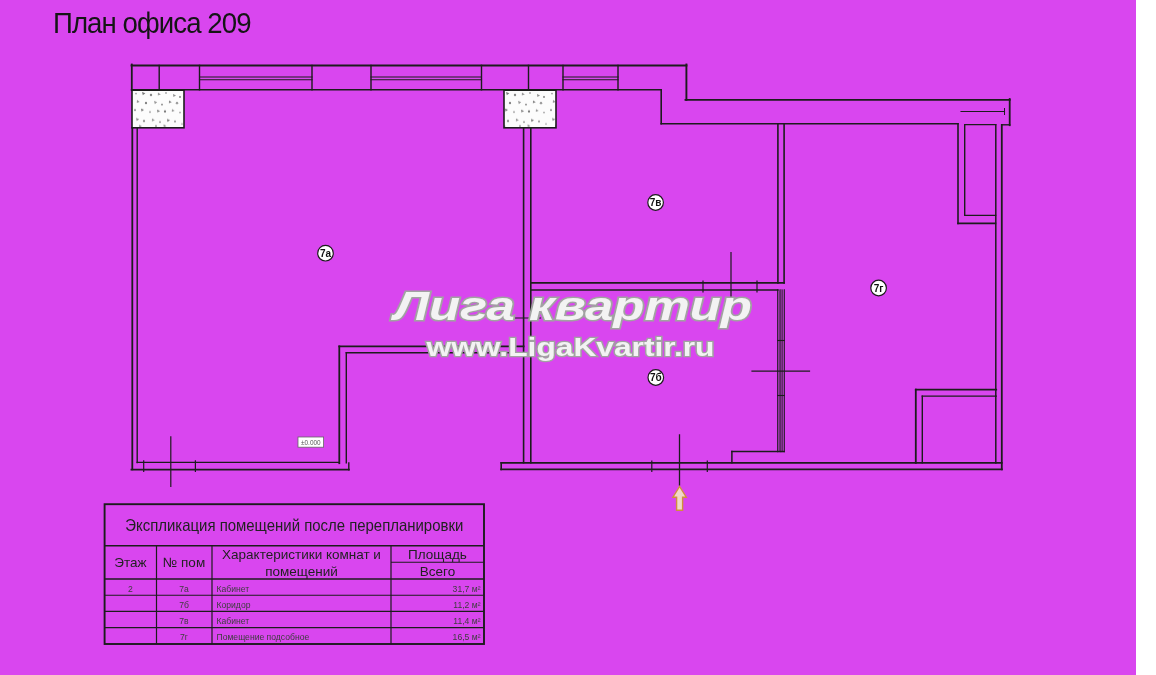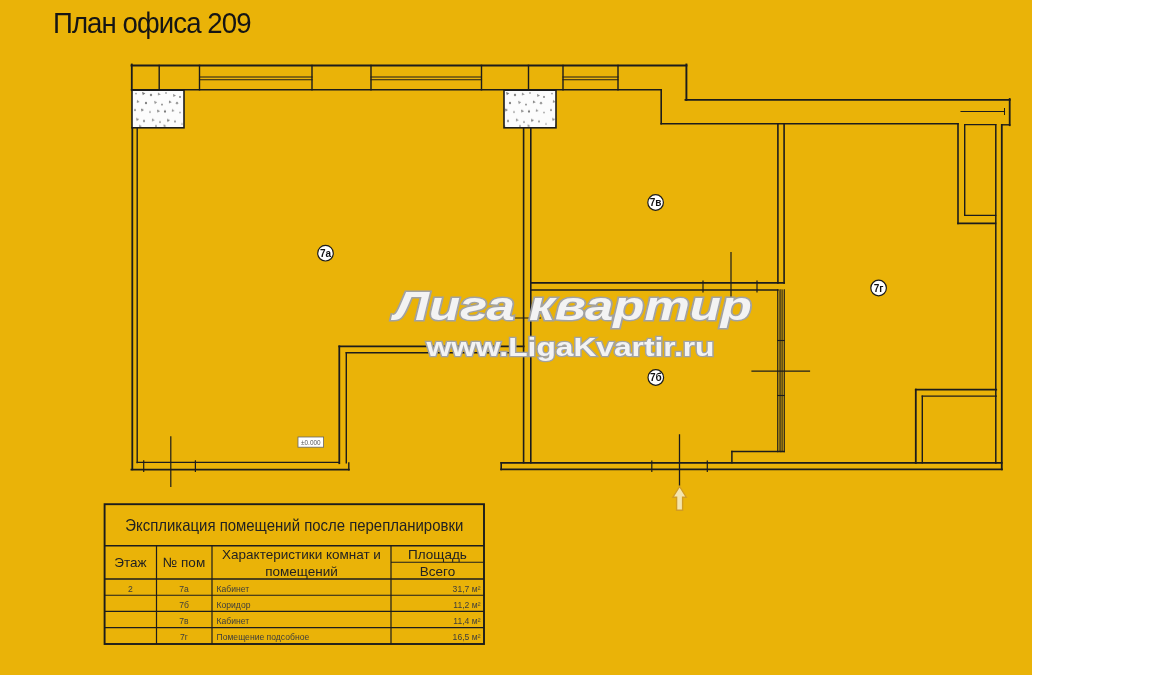--- a/index.html
+++ b/index.html
@@ -1,16 +1,16 @@
 <!DOCTYPE html>
 <html><head>
 <meta charset="utf-8">
 <style>
   html,body{margin:0;padding:0;background:#ffffff;}
-  #page{position:relative;width:1032px;height:675px;background:#eab308;overflow:hidden;
+  #page{position:relative;width:1136px;height:675px;background:#d946ef;overflow:hidden;
         font-family:"Liberation Sans", sans-serif;}
   svg{position:absolute;left:0;top:0;}
 </style>
 </head>
 <body>
 <div id="page">
 
 <div style="position:absolute;left:53px;top:6px;font-size:30px;color:#151515;letter-spacing:-1px;transform:scaleX(0.92);transform-origin:0 0;">План офиса 209</div>
 
 <svg width="1156" height="675" viewBox="0 0 1156 675">

